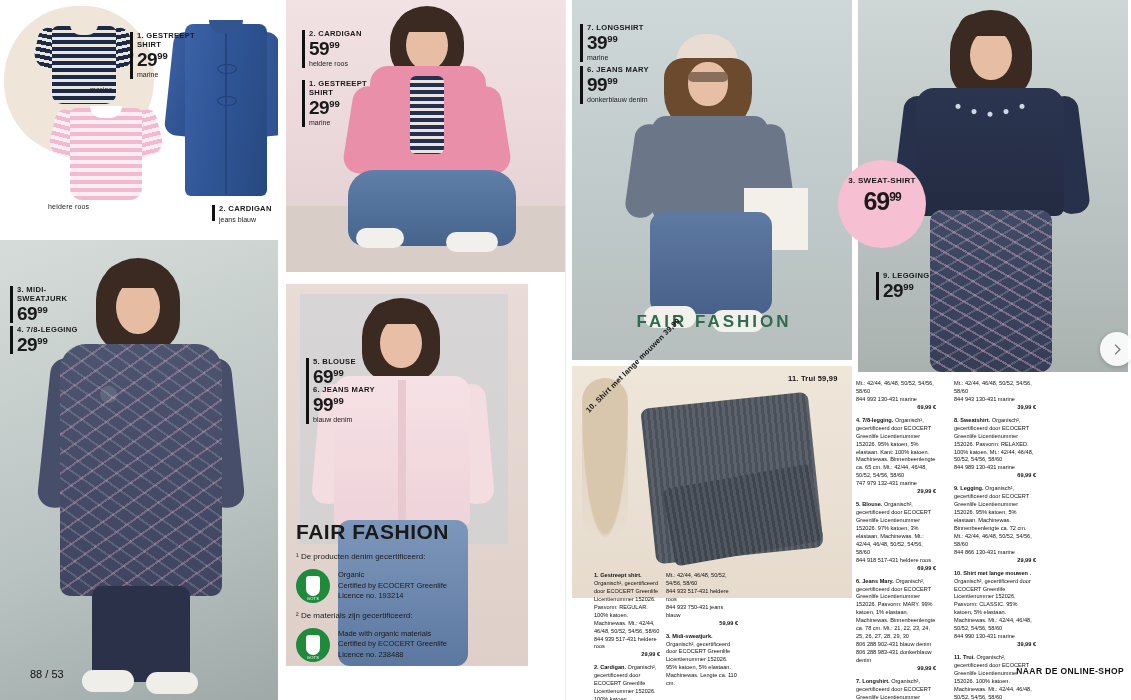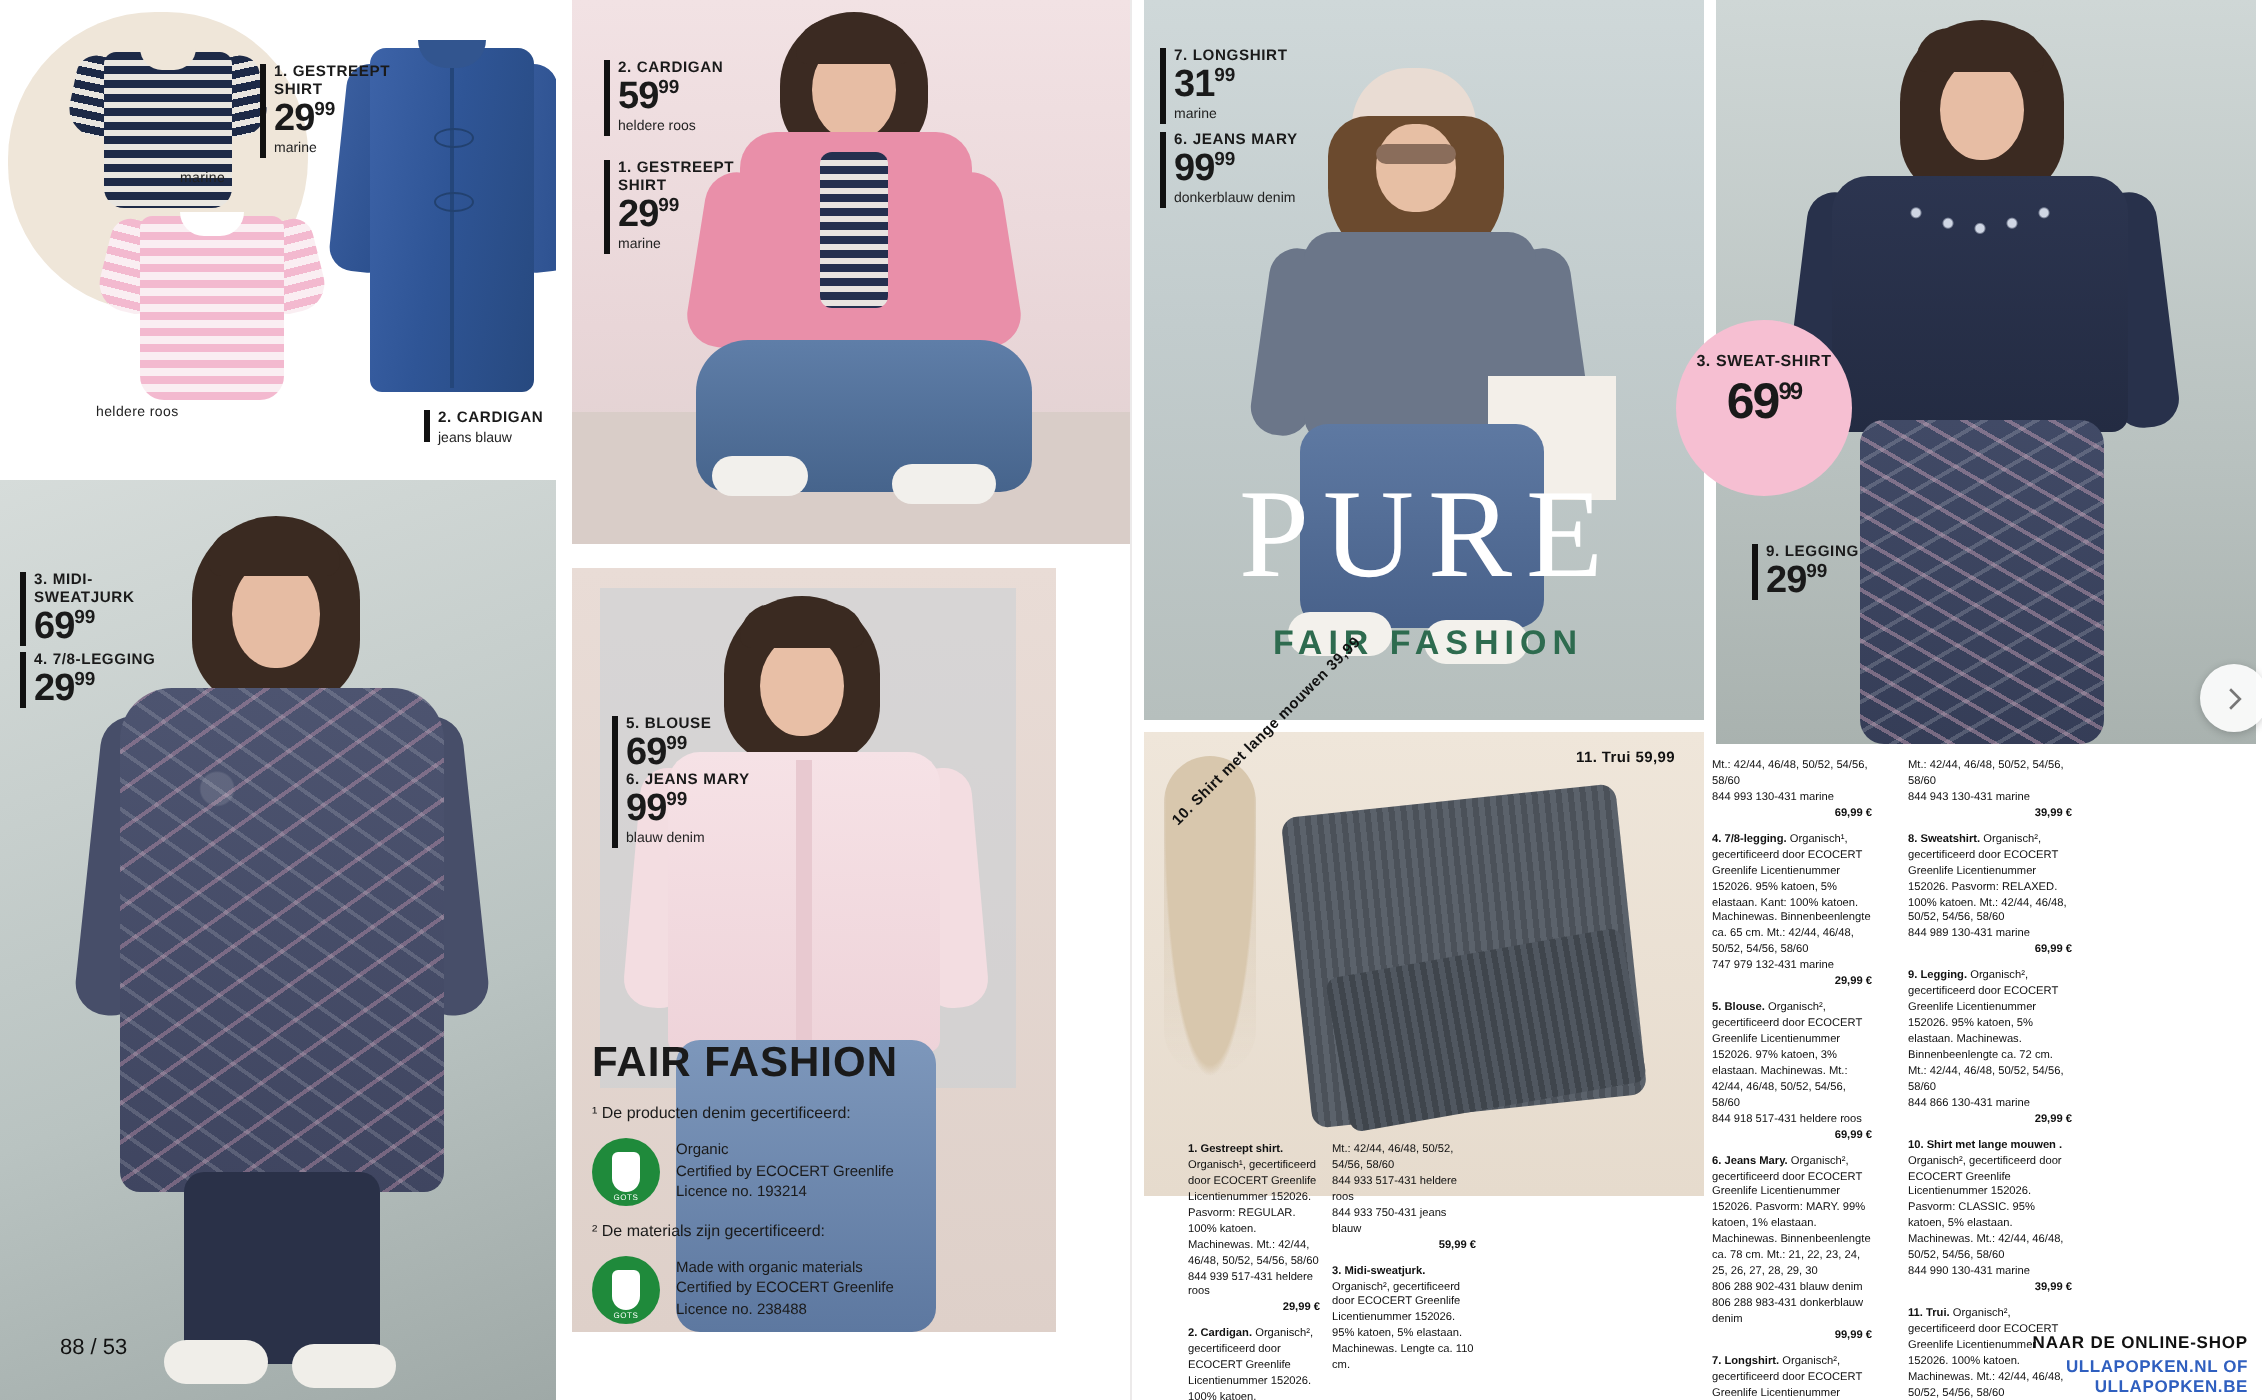--- a/index.html
+++ b/index.html
@@ -365,28 +365,27 @@
       <div class="hat"></div>
         <div class="hair"></div>
         <div class="face"></div>
         <div class="glass"></div>
       <div class="top"></div>
         <div class="box"></div>
         <div class="jeans"></div>
       <div class="shoe1"></div>
         <div class="shoe2"></div>
     </div>
-    <div id="pure-word">PURE</div>
     <div id="pure-sub">FAIR FASHION</div>
 
     <div class="tag" style="left:14px;top:24px;width:72px;">
       <div class="bar"></div>
       <div class="inner">
         <div class="tname">7. LONGSHIRT</div>
-        <div class="price"><span>31</span><sup>99</sup></div>
+        <div class="price"><span>39</span><sup>99</sup></div>
         <div class="sub">marine</div>
       </div>
     </div>
 
     <div class="tag" style="left:14px;top:66px;width:78px;">
       <div class="bar"></div>
       <div class="inner">
         <div class="tname">6. JEANS MARY</div>
         <div class="price"><span>99</span><sup>99</sup></div>
         <div class="sub">donkerblauw denim</div>
@@ -515,16 +514,15 @@
       <div class="blk">
         <b>11. Trui.</b>
         <span>Organisch², gecertificeerd door ECOCERT Greenlife Licentienummer 152026. 100% katoen. Machinewas. Mt.: 42/44, 46/48, 50/52, 54/56, 58/60</span>
         
         
       </div>
     </div>
 
     <div id="footer-right">
       <div class="f1">NAAR DE ONLINE-SHOP</div>
-      <div class="f2">ULLAPOPKEN.NL OF ULLAPOPKEN.BE</div>
     </div>
   </div>
 </div>
 
 </body></html>

